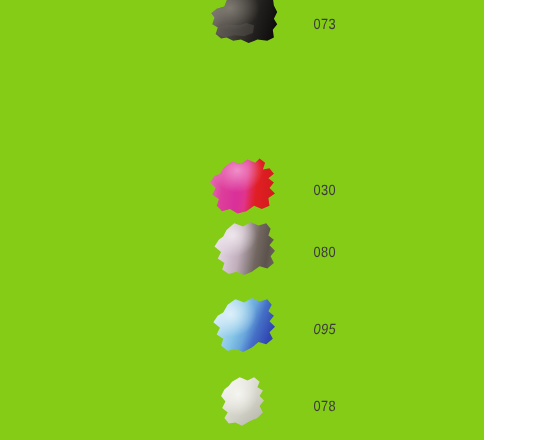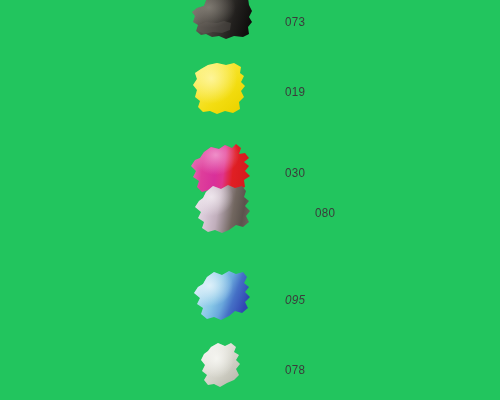--- a/index.html
+++ b/index.html
@@ -9,23 +9,23 @@
     background: #ffffff;
   }
   body {
     width: 500px;
     height: 400px;
     font-family: "Liberation Sans", sans-serif;
     overflow: hidden;
   }
   #swatch-chart {
     position: relative;
-    width: 500px;
+    width: 440px;
     height: 400px;
-    background: #22c55e;
+    background: #84cc16;
   }
   .swatch-row {
     position: absolute;
     left: 0;
     width: 500px;
     height: 66px;
     display: flex;
     flex-direction: row;
     align-items: center;
   }
@@ -78,41 +78,20 @@
           </radialGradient>
         </defs>
         <path d="M18,17 L21,9 L27,6 L34,8 L41,5 L50,7 L57,5 L62,9 L63,16 L66,22 L63,28 L66,33 L62,38 L63,45 L57,48 L48,47 L40,50 L33,47 L26,48 L20,45 L15,46 L10,42 L12,36 L7,33 L9,27 L6,23 L11,19 Z" fill="url(#g073)"></path>
         <path d="M18,17 L21,9 L27,6 L34,8 L41,5 L50,7 L57,5 L62,9 L63,16 L66,22 L63,28 L66,33 L62,38 L63,45 L57,48 L48,47 L40,50 L33,47 L26,48 L20,45 L15,46 L10,42 L12,36 L7,33 L9,27 L6,23 L11,19 Z" fill="url(#g073b)"></path>
         <path d="M12,36 L20,33 L31,34 L38,32 L45,34 L44,41 L36,44 L27,43 L18,45 L12,42 Z" fill="#6a655e" opacity="0.35"></path>
       </svg>
     </div>
     <div class="swatch-label">073</div>
   </div>
 
-  <div class="swatch-row" style="top:59px;">
-    <div class="swatch-blob-cell">
-      <svg class="swatch-blob" viewBox="0 0 76 66">
-        <defs>
-          <linearGradient id="g019" x1="0.1" y1="0.1" x2="0.85" y2="0.9">
-            <stop offset="0%" stop-color="#fbf06e"></stop>
-            <stop offset="30%" stop-color="#f8e63a"></stop>
-            <stop offset="65%" stop-color="#f3dd12"></stop>
-            <stop offset="100%" stop-color="#ecd400"></stop>
-          </linearGradient>
-          <radialGradient id="g019b" cx="0.35" cy="0.3" r="0.5">
-            <stop offset="0%" stop-color="#fff7a8" stop-opacity="0.85"></stop>
-            <stop offset="100%" stop-color="#fff7a8" stop-opacity="0"></stop>
-          </radialGradient>
-        </defs>
-        <path d="M22,6 L31,4 L40,6 L48,4 L55,8 L54,14 L58,17 L55,23 L59,27 L55,32 L58,38 L53,43 L54,50 L47,54 L39,52 L31,55 L24,52 L17,53 L12,48 L14,42 L9,38 L11,31 L7,26 L11,20 L9,14 L15,10 Z" fill="url(#g019)"></path>
-        <path d="M22,6 L31,4 L40,6 L48,4 L55,8 L54,14 L58,17 L55,23 L59,27 L55,32 L58,38 L53,43 L54,50 L47,54 L39,52 L31,55 L24,52 L17,53 L12,48 L14,42 L9,38 L11,31 L7,26 L11,20 L9,14 L15,10 Z" fill="url(#g019b)"></path>
-      </svg>
-    </div>
-    <div class="swatch-label">019</div>
-  </div>
 
   <div class="swatch-row" style="top:140px;">
     <div class="swatch-blob-cell">
       <svg class="swatch-blob" viewBox="0 0 76 66">
         <defs>
           <linearGradient id="g030" x1="0" y1="0.4" x2="1" y2="0.5">
             <stop offset="0%" stop-color="#e36fb4"></stop>
             <stop offset="20%" stop-color="#de3e9b"></stop>
             <stop offset="42%" stop-color="#d9309a"></stop>
             <stop offset="56%" stop-color="#e0348c"></stop>
@@ -125,21 +104,21 @@
             <stop offset="100%" stop-color="#f5a6d4" stop-opacity="0"></stop>
           </radialGradient>
         </defs>
         <path d="M18,12 L25,7 L33,9 L39,5 L46,8 L50,4 L55,8 L53,14 L59,13 L63,18 L58,22 L63,26 L59,31 L64,36 L58,40 L59,47 L52,50 L45,47 L38,52 L30,54 L23,50 L16,52 L11,47 L13,41 L7,37 L10,31 L5,26 L9,20 L14,18 Z" fill="url(#g030)"></path>
         <path d="M18,12 L25,7 L33,9 L39,5 L46,8 L50,4 L55,8 L53,14 L59,13 L63,18 L58,22 L63,26 L59,31 L64,36 L58,40 L59,47 L52,50 L45,47 L38,52 L30,54 L23,50 L16,52 L11,47 L13,41 L7,37 L10,31 L5,26 L9,20 L14,18 Z" fill="url(#g030b)"></path>
       </svg>
     </div>
     <div class="swatch-label">030</div>
   </div>
 
-  <div class="swatch-row" style="top:180px;gap:30px;">
+  <div class="swatch-row" style="top:197px;">
     <div class="swatch-blob-cell">
       <svg class="swatch-blob" viewBox="0 0 76 66">
         <defs>
           <linearGradient id="g080" x1="0" y1="0.4" x2="1" y2="0.55">
             <stop offset="0%" stop-color="#e8dfe7"></stop>
             <stop offset="22%" stop-color="#d7c6d5"></stop>
             <stop offset="42%" stop-color="#c0aebb"></stop>
             <stop offset="55%" stop-color="#9b8d92"></stop>
             <stop offset="70%" stop-color="#726760"></stop>
             <stop offset="88%" stop-color="#5c534d"></stop>

